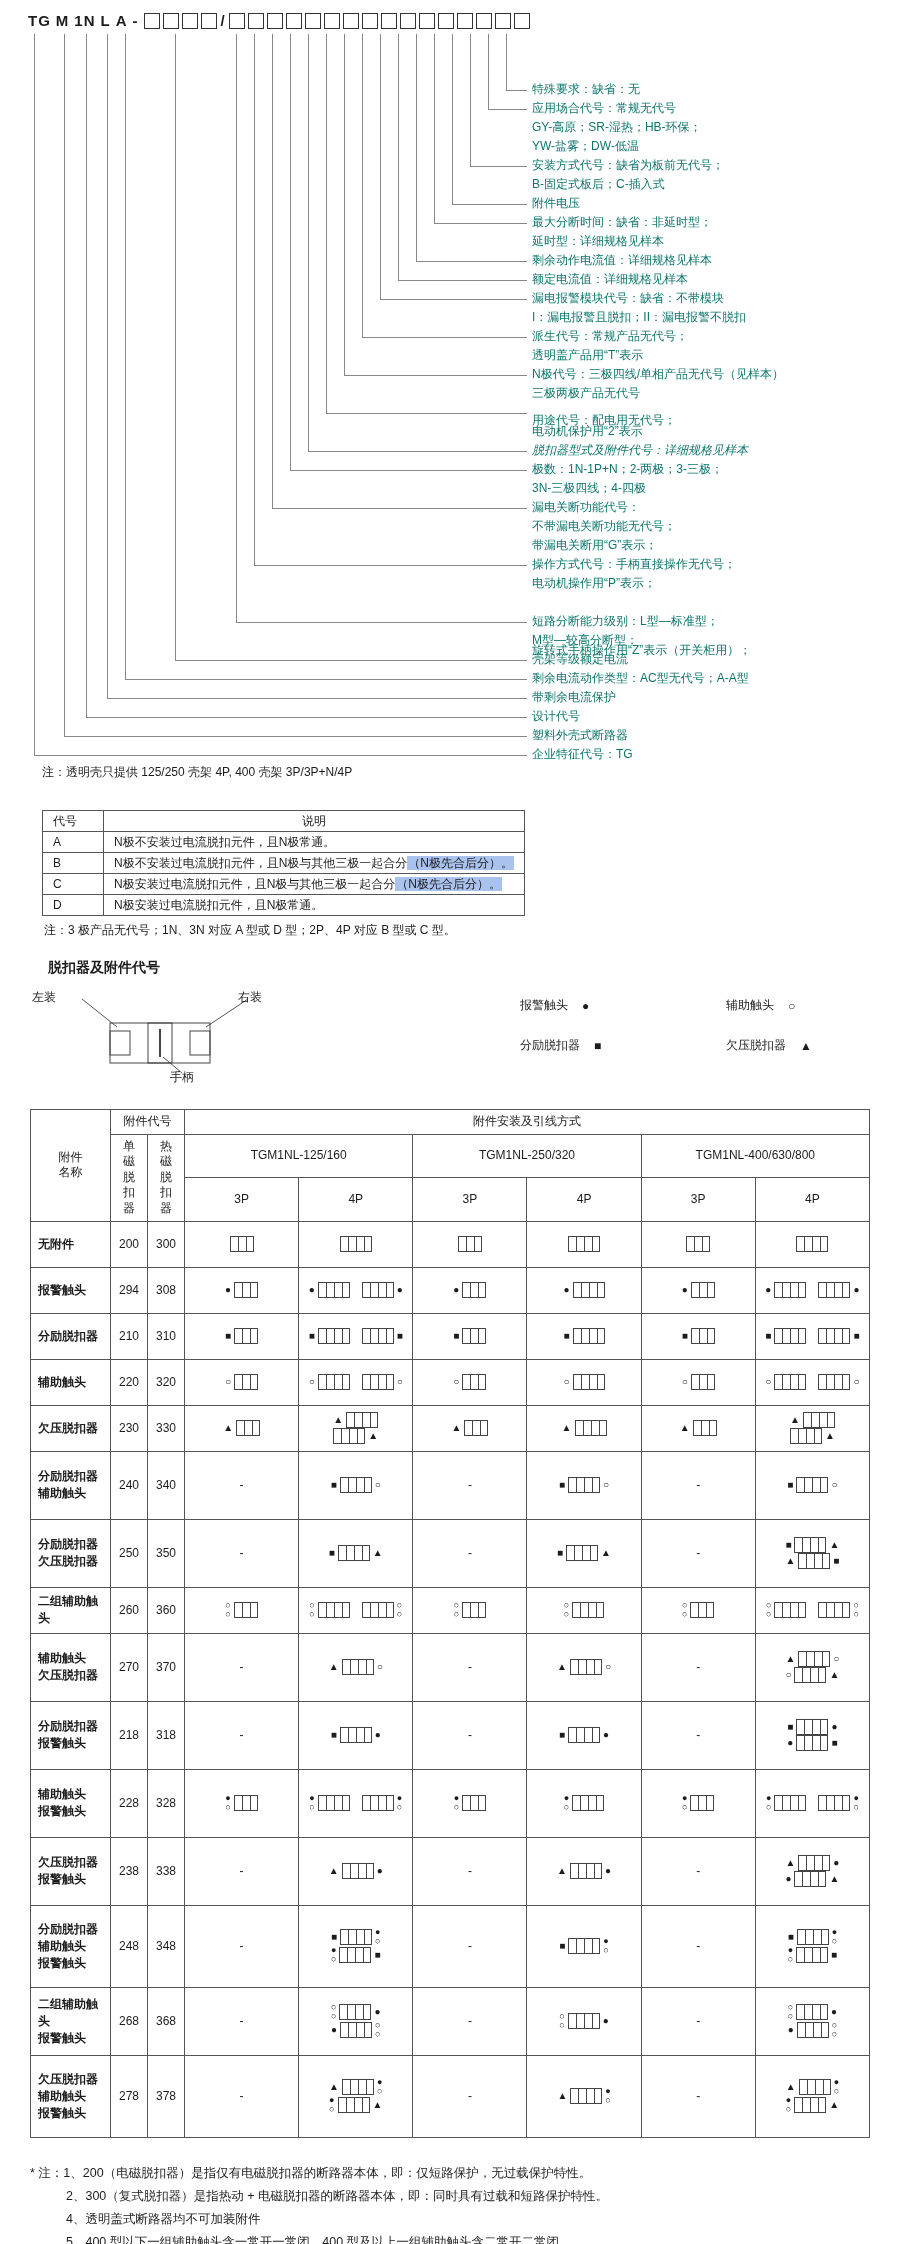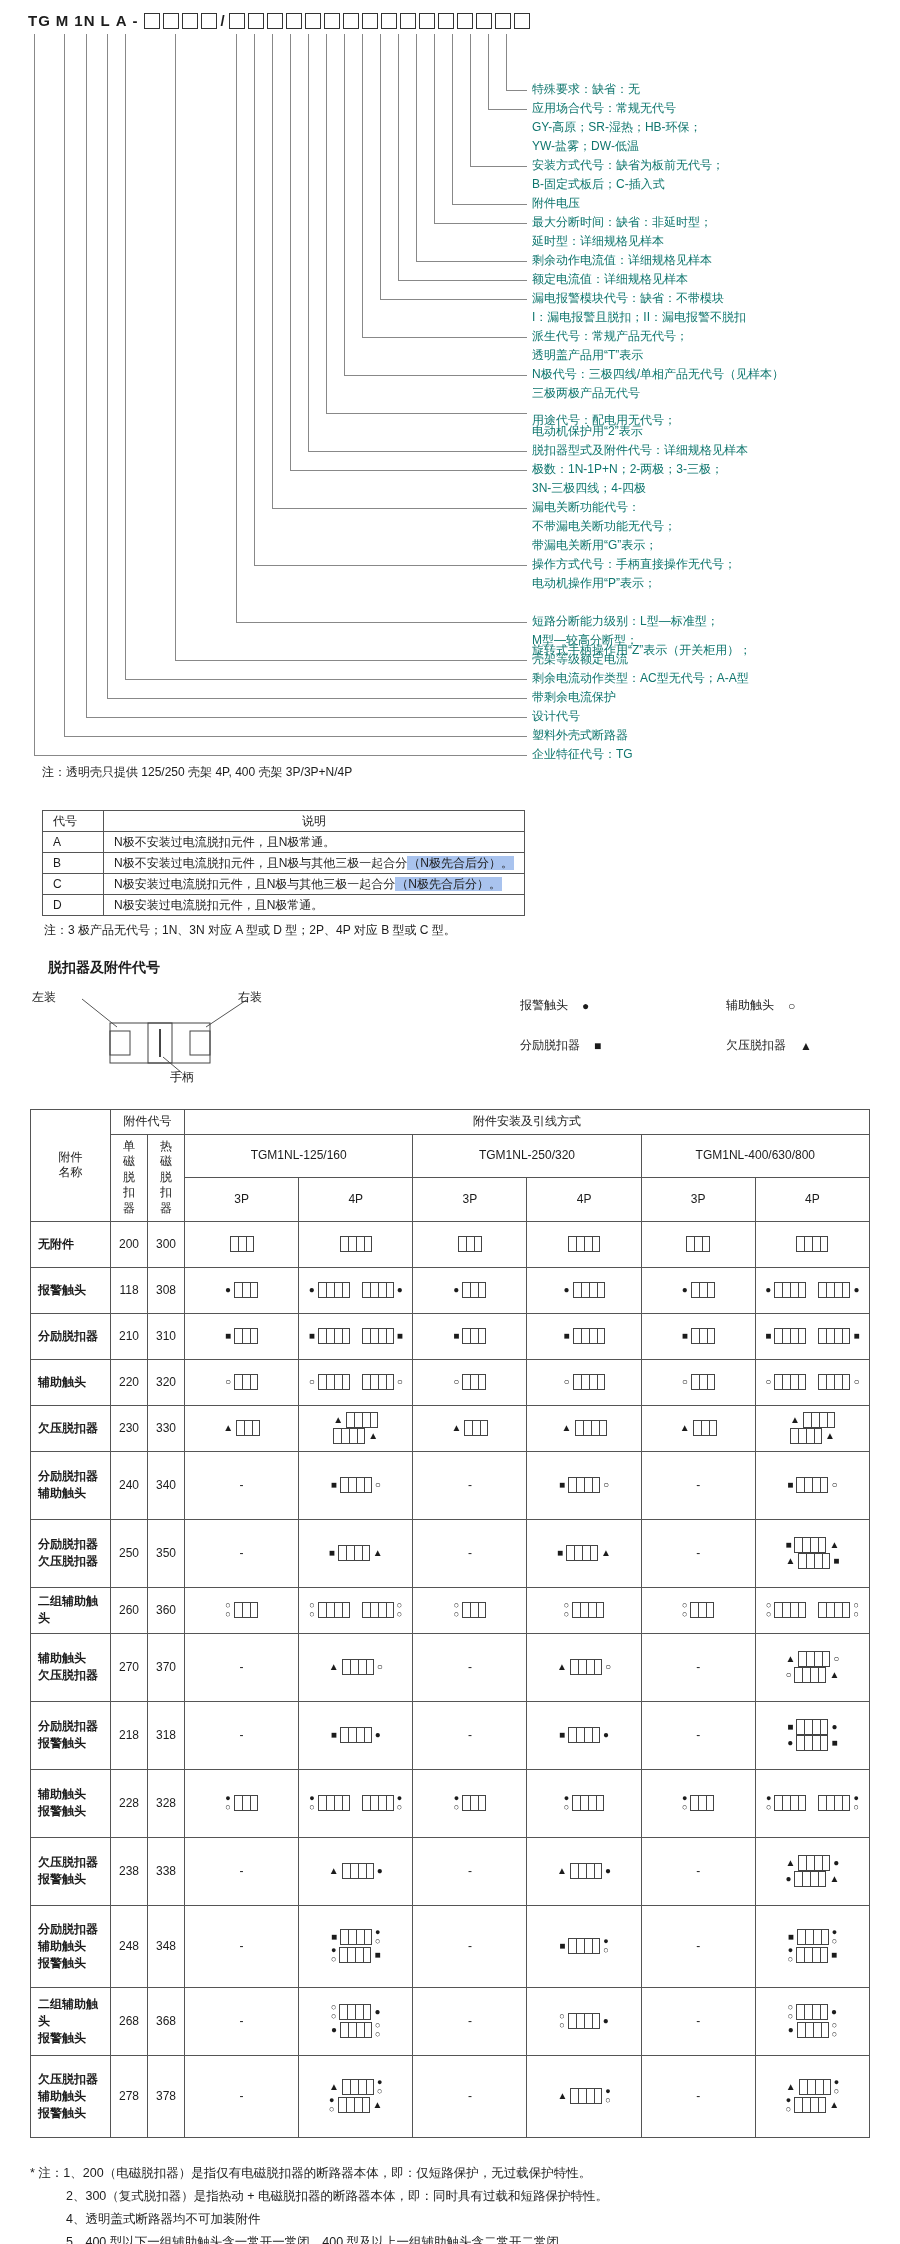--- a/index.html
+++ b/index.html
@@ -106,21 +106,21 @@
     <div class="connector" style="left: 380px; top: 34px; width: 146px; height: 265px;"></div>
     <div class="spec-line" style="top: 327px; left: 532px;">派生代号：常规产品无代号；</div>
     <div class="spec-line" style="top: 346px; left: 532px;">透明盖产品用“T”表示</div>
     <div class="connector" style="left: 362px; top: 34px; width: 164px; height: 303px;"></div>
     <div class="spec-line" style="top: 365px; left: 532px;">N极代号：三极四线/单相产品无代号（见样本）</div>
     <div class="spec-line" style="top: 384px; left: 532px;">三极两极产品无代号</div>
     <div class="connector" style="left: 344px; top: 34px; width: 182px; height: 341px;"></div>
     <div class="spec-line" style="top: 411px; left: 532px;">用途代号：配电用无代号；</div>
     <div class="spec-line" style="top: 422px; left: 532px;">电动机保护用“2”表示</div>
     <div class="connector" style="left: 326px; top: 34px; width: 200px; height: 379px;"></div>
-    <div class="spec-line" style="top: 441px; left: 532px;">脱扣器型式及附件代号：详细规格见样本</div>
+    <div class="spec-line" style="top: 441px; left: 532px; font-style: italic;">脱扣器型式及附件代号：详细规格见样本</div>
     <div class="connector" style="left: 308px; top: 34px; width: 218px; height: 417px;"></div>
     <div class="spec-line" style="top: 460px; left: 532px;">极数：1N-1P+N；2-两极；3-三极；</div>
     <div class="spec-line" style="top: 479px; left: 532px;">3N-三极四线；4-四极</div>
     <div class="connector" style="left: 290px; top: 34px; width: 236px; height: 436px;"></div>
     <div class="spec-line" style="top: 498px; left: 532px;">漏电关断功能代号：</div>
     <div class="spec-line" style="top: 517px; left: 532px;">不带漏电关断功能无代号；</div>
     <div class="spec-line" style="top: 536px; left: 532px;">带漏电关断用“G”表示；</div>
     <div class="connector" style="left: 272px; top: 34px; width: 254px; height: 474px;"></div>
     <div class="spec-line" style="top: 555px; left: 532px;">操作方式代号：手柄直接操作无代号；</div>
     <div class="spec-line" style="top: 574px; left: 532px;">电动机操作用“P”表示；</div>
@@ -269,21 +269,21 @@
             <span class="pole"></span>
           </span></td>
         <td class="diag-cell"><span class="diagram">
             <span class="pole p4"></span>
           </span></td>
       </tr>
       <tr style="height: 46px;">
         <td class="name-cell">
           <div>报警触头</div>
         </td>
-        <td>118</td>
+        <td>294</td>
         <td>308</td>
         <td class="diag-cell"><span class="diagram">
             <span class="sym">●</span>
             <span class="pole"></span>
           </span></td>
         <td class="diag-cell"><span class="diagram">
             <span class="sym">●</span>
             <span class="pole p4"></span>
           </span><span class="diagram">
             <span class="pole p4"></span>

